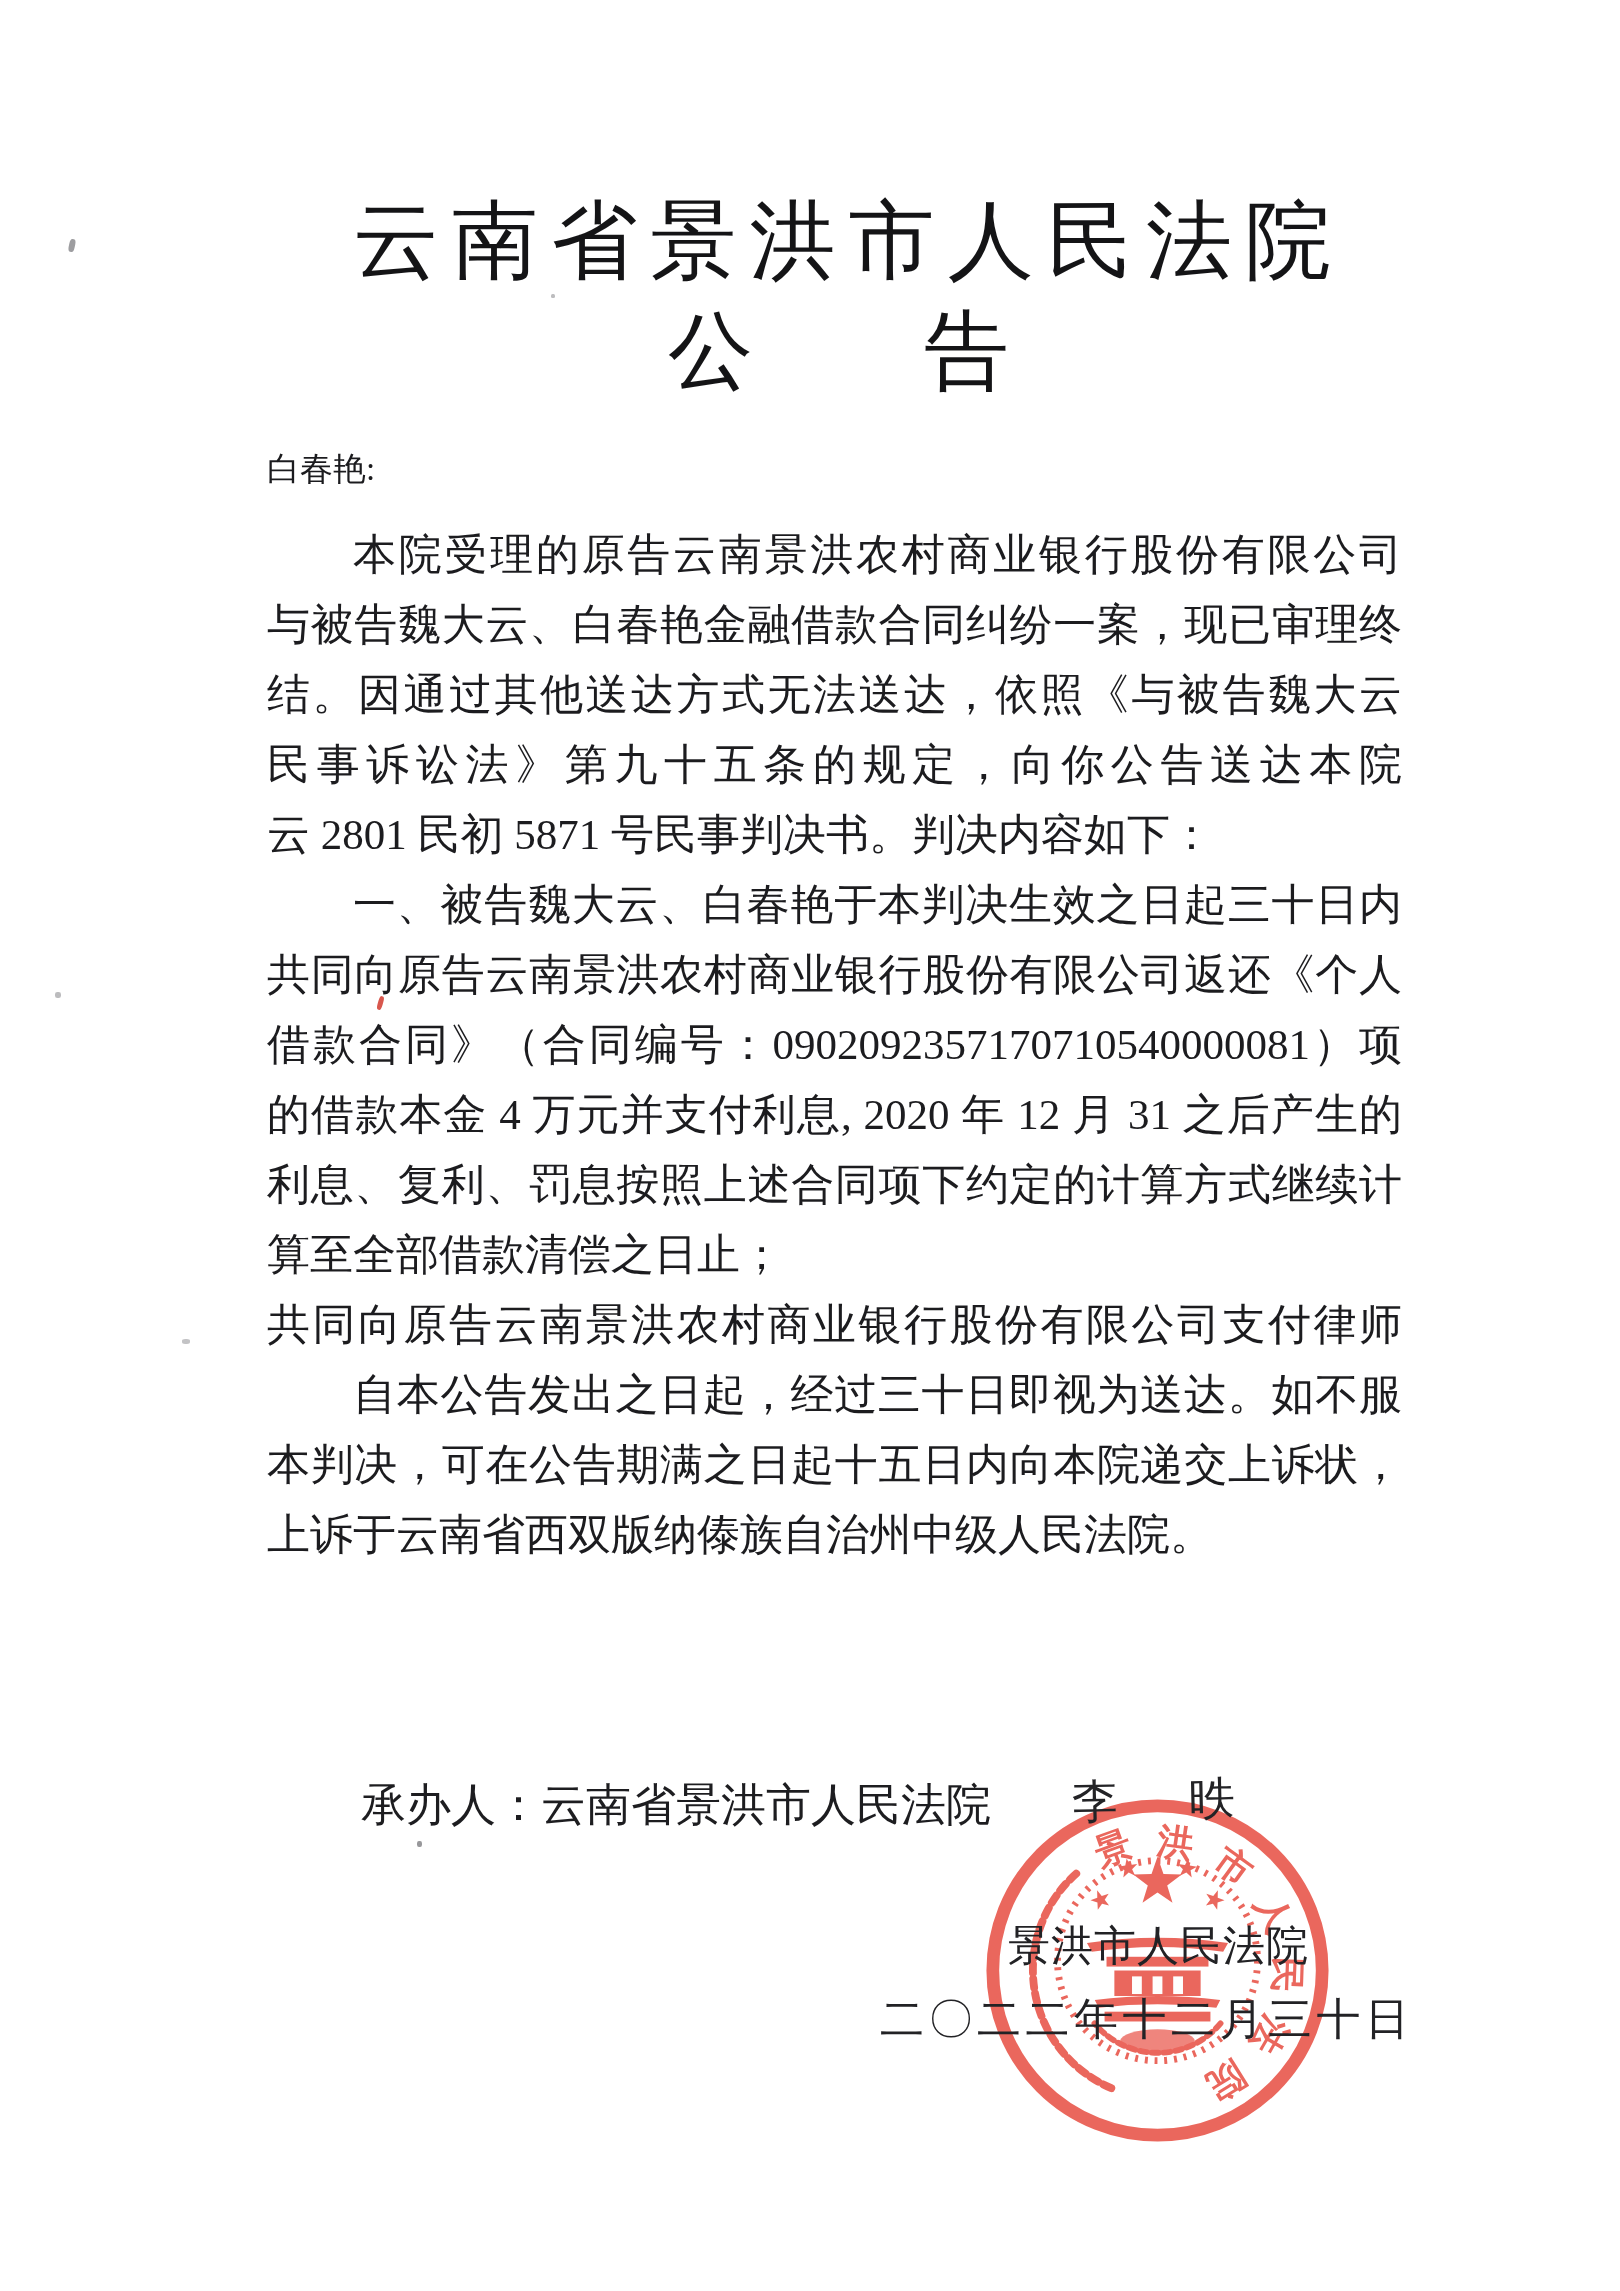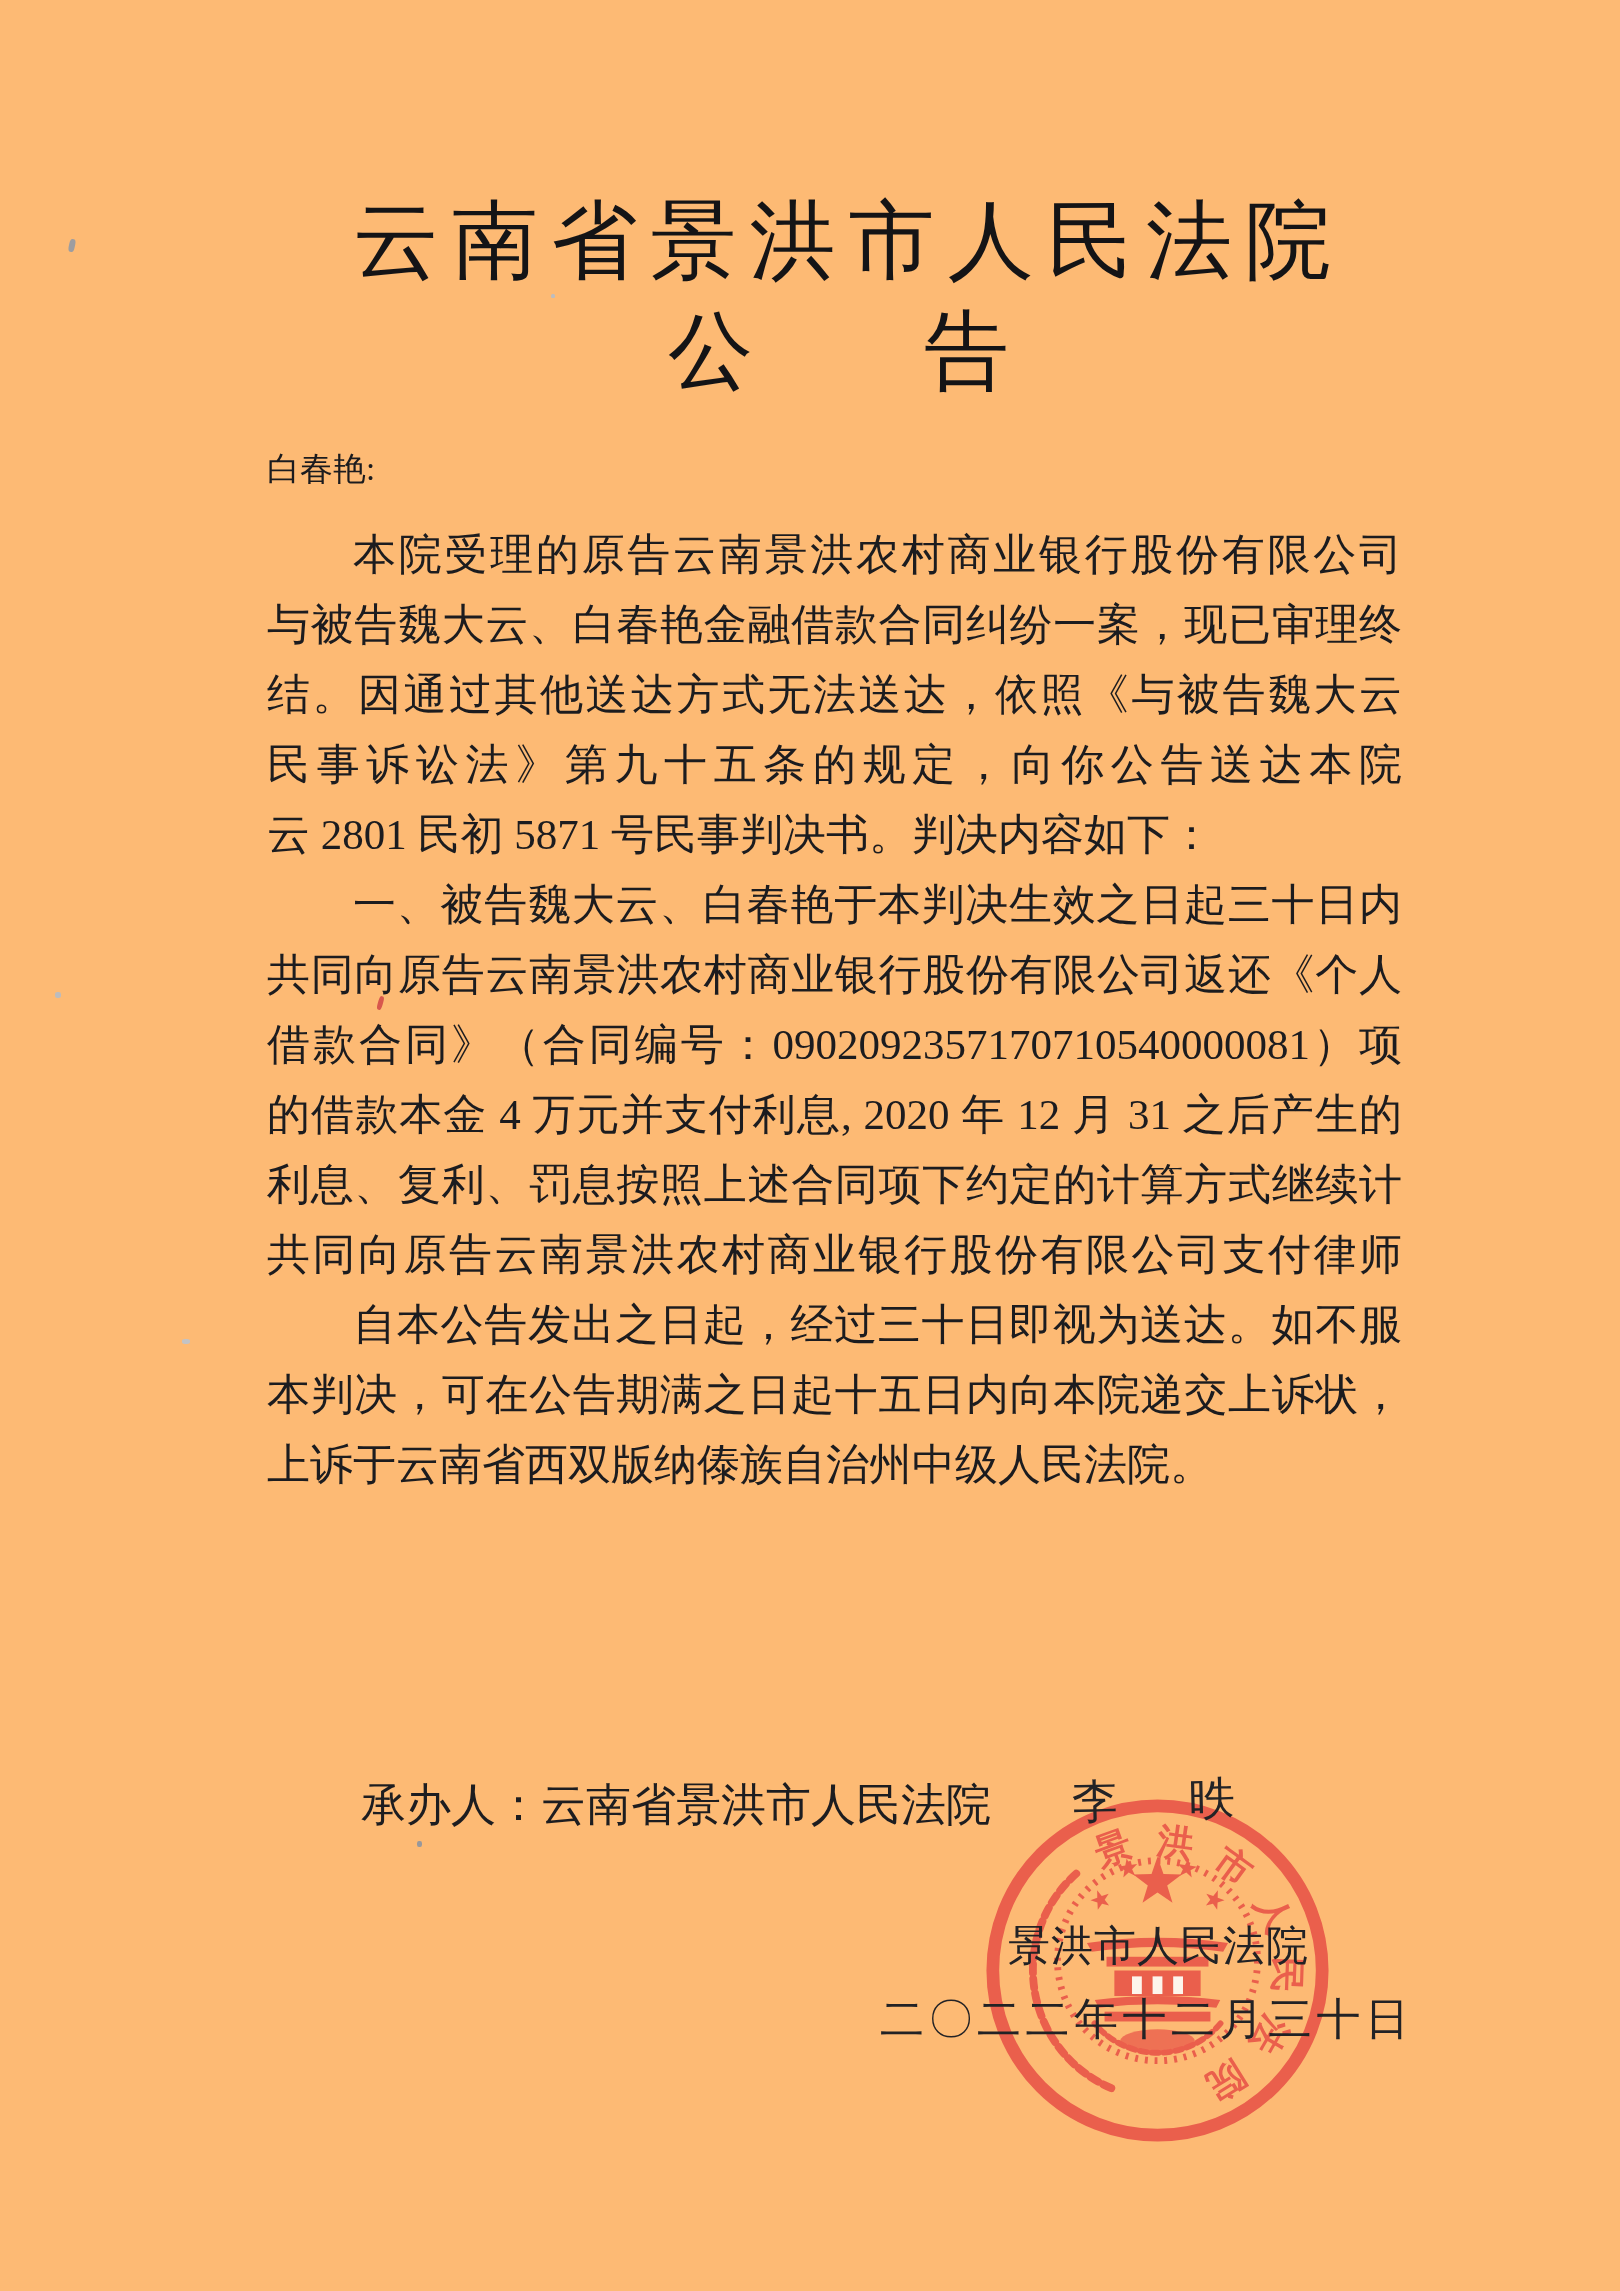--- a/index.html
+++ b/index.html
@@ -1,20 +1,20 @@
 <!DOCTYPE html>
 <html><head>
 <meta charset="utf-8">
 <style>
   html,body{margin:0;padding:0;background:#777;}
   .page{
     position:relative;
     width:1620px;height:2292px;
     margin:0 auto;
-    background:#fdba74;
+    background:#ffffff;
     overflow:hidden;
     font-family:"Liberation Serif","DejaVu Serif",serif;
     color:#1d1d20;
   }
   .abs{position:absolute;}
   .doc-title{
     left:353px;top:188px;width:978px;height:106px;
     font-size:86px;line-height:106px;
     text-align:justify;text-align-last:justify;
     letter-spacing:0;color:#141416;
@@ -83,20 +83,21 @@
     <div class="line ind j">本院受理的原告云南景洪农村商业银行股份有限公司</div>
     <div class="line j">与被告魏大云、白春艳金融借款合同纠纷一案，现已审理终</div>
     <div class="line j">结。因通过其他送达方式无法送达，依照《与被告魏大云</div>
     <div class="line j">民事诉讼法》第九十五条的规定，向你公告送达本院（2022）</div>
     <div class="line">云 2801 民初 5871 号民事判决书。判决内容如下：</div>
     <div class="line ind j">一、被告魏大云、白春艳于本判决生效之日起三十日内</div>
     <div class="line j">共同向原告云南景洪农村商业银行股份有限公司返还《个人</div>
     <div class="line j">借款合同》（合同编号：0902092357170710540000081）项下</div>
     <div class="line j">的借款本金 4 万元并支付利息, 2020 年 12 月 31 之后产生的</div>
     <div class="line j">利息、复利、罚息按照上述合同项下约定的计算方式继续计</div>
+    <div class="line">算至全部借款清偿之日止；</div>
     <div class="line j">共同向原告云南景洪农村商业银行股份有限公司支付律师</div>
     <div class="line ind j">自本公告发出之日起，经过三十日即视为送达。如不服</div>
     <div class="line j">本判决，可在公告期满之日起十五日内向本院递交上诉状，</div>
     <div class="line">上诉于云南省西双版纳傣族自治州中级人民法院。</div>
   </div>
 
   <div class="abs closing-handler">承办人：云南省景洪市人民法院</div>
 
   <div class="abs handler-name">李昳</div>
 

